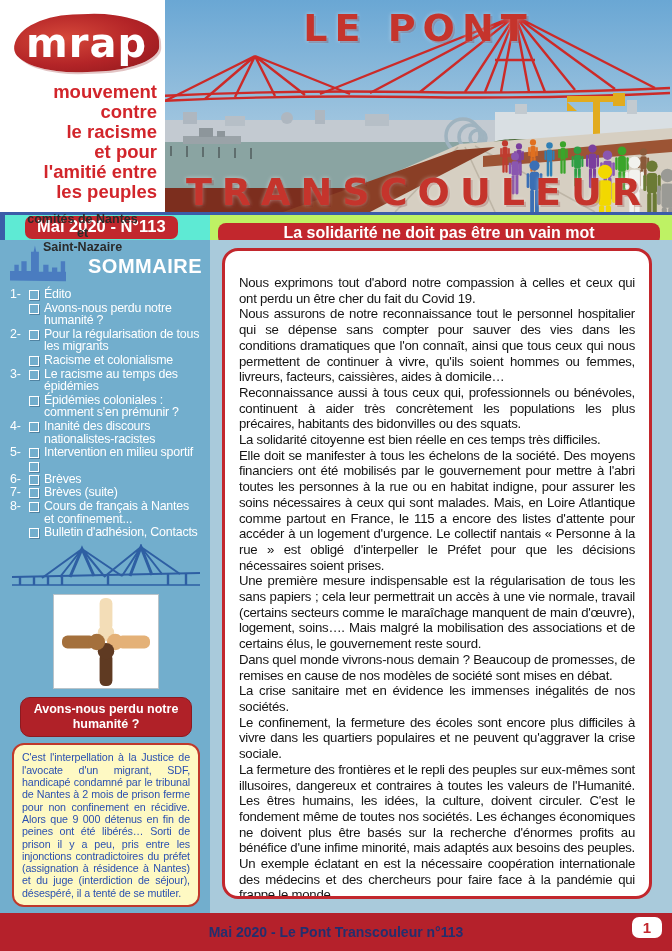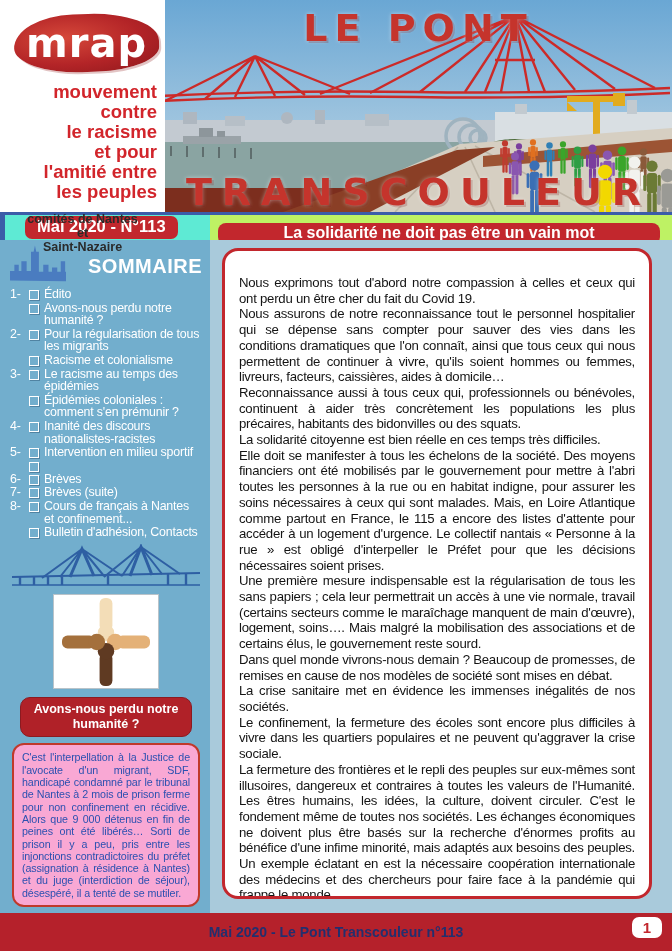--- a/index.html
+++ b/index.html
@@ -30,21 +30,21 @@
   .sidebar{width:210px;flex:0 0 auto;background:#72aecd;box-sizing:border-box;padding:4px 8px 0 10px;color:#fff;overflow:hidden;display:flex;flex-direction:column;}
   .sommaire-head{display:flex;align-items:flex-end;height:38px;margin:0 0 6px 0;}
   .sommaire-title{font-weight:bold;font-size:20px;letter-spacing:.5px;margin:0 0 4px 22px;}
   .toc{list-style:none;margin:0;padding:0;font-size:12.4px;line-height:12.6px;letter-spacing:-0.2px;}
   .toc li{display:grid;grid-template-columns:19px 15px 1fr;margin-bottom:1px;}
   .toc .num{text-align:left;}
   .chk{width:8px;height:8px;border:1.4px solid #fff;display:inline-block;margin-top:2px;box-shadow:1px 1px 0 rgba(40,80,110,.45);}
   .bridge-wrap{margin:4px 0 2px 0;text-align:center;}
   .hands-box{width:104px;height:96px;background:#fff;border:1px solid #b9c3c9;margin:2px auto 6px auto;display:flex;align-items:center;justify-content:center;}
   .highlight-title{background:#b02128;border:1px solid #8c1a20;border-radius:10px;color:#fff;font-weight:bold;font-size:12.5px;line-height:15px;text-align:center;padding:4px 6px;margin:2px 10px 6px 10px;}
-  .highlight-box{background:#f9a8d4;border:2px solid #c0392b;border-radius:12px;color:#2b50b0;font-size:10.7px;line-height:12.3px;letter-spacing:-0.1px;text-align:justify;padding:6px 8px;margin:0 2px 6px 2px;}
+  .highlight-box{background:#fef9c3;border:2px solid #c0392b;border-radius:12px;color:#2b50b0;font-size:10.7px;line-height:12.3px;letter-spacing:-0.1px;text-align:justify;padding:6px 8px;margin:0 2px 6px 2px;}
 
   .main{flex:1;background:#a9cadb;box-sizing:border-box;padding:8px 20px 14px 12px;overflow:hidden;}
   .article-box{background:#fff;border:3px solid #c2272d;border-radius:16px;height:100%;box-sizing:border-box;padding:24px 14px;overflow:hidden;color:#141414;font-size:13.2px;line-height:15.7px;letter-spacing:-0.25px;text-align:justify;}
   .article-box p{margin:0;}
   .portrait{float:right;width:74px;margin:2px 0 0 8px;text-align:center;}
   .portrait .pimg{width:70px;height:84px;border:1px solid #c9c9c9;background:#ddd8d2;display:block;}
 
   
   .footer{height:38px;flex:0 0 auto;background:#b5212b;position:relative;display:flex;align-items:center;}
   .footer-text{width:100%;text-align:center;color:#232f6e;font-weight:bold;font-size:14px;letter-spacing:0;}

